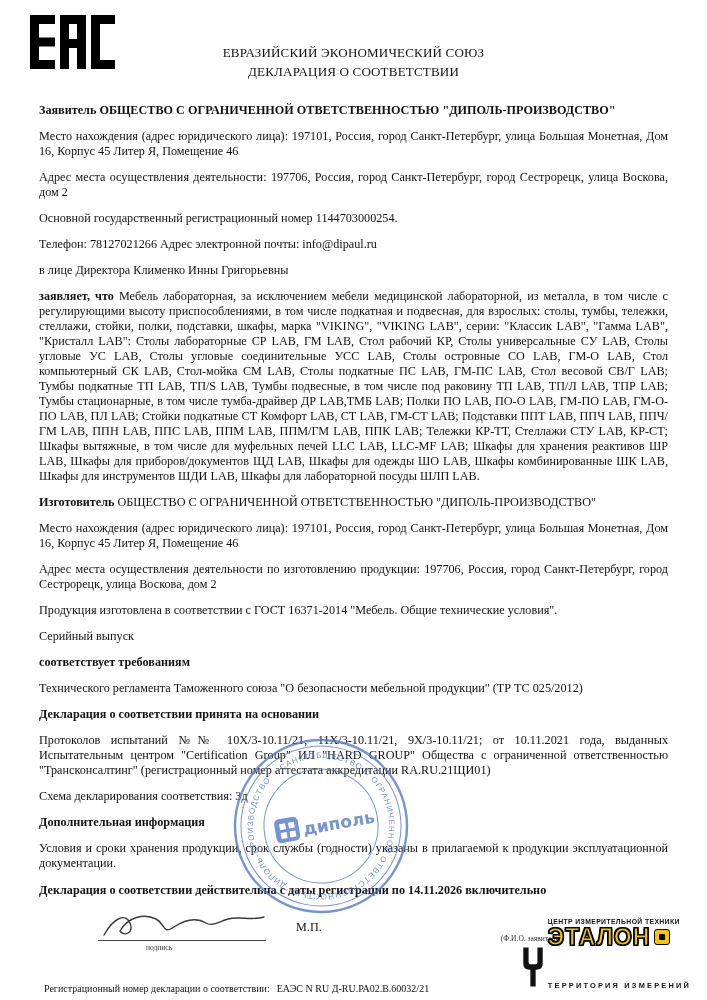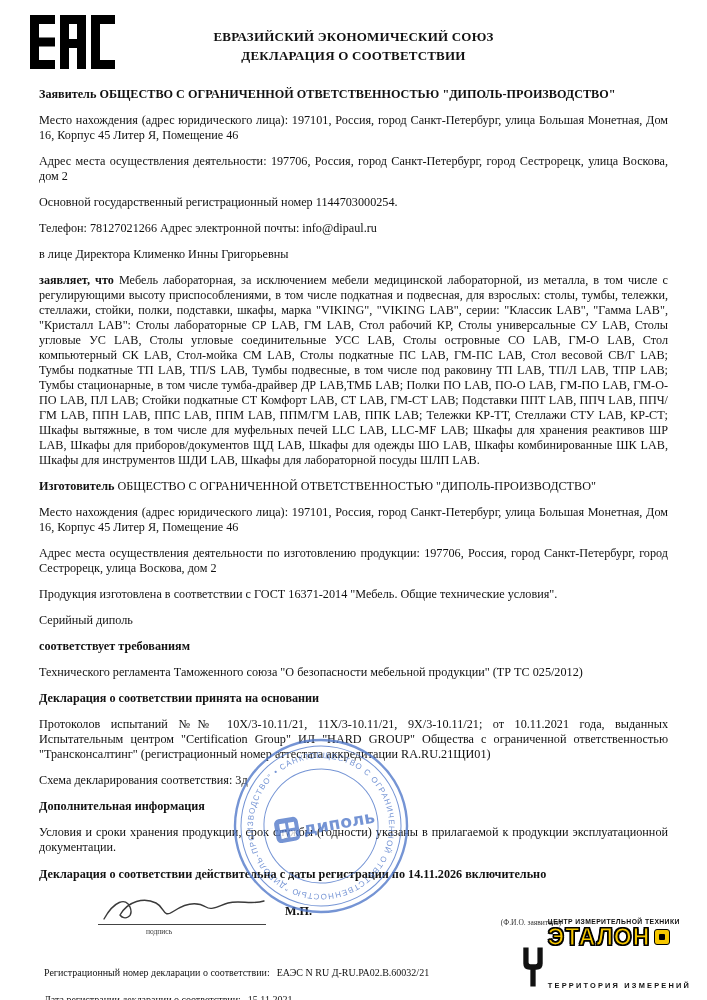--- a/index.html
+++ b/index.html
@@ -5,34 +5,34 @@
   * { margin:0; padding:0; box-sizing:border-box; }
   html,body { background:#ffffff; }
   .page {
     position:relative; width:707px; height:1000px; margin:0 auto;
     background:#ffffff; overflow:hidden; color:#111;
     font-family:"Liberation Serif","DejaVu Serif",serif;
   }
   
   .eac-logo { position:absolute; top:15px; left:30px; }
   
-  .hdr { padding-top:27px; text-align:center; font-weight:bold;
+  .hdr { padding-top:43px; text-align:center; font-weight:normal;
          font-size:13px; line-height:19px; letter-spacing:.2px; }
   
   .content { margin:22px 28px 0 28px; font-size:12.2px; line-height:15px; text-align:justify; }
   .para { margin:11px; }
   .para b { font-weight:bold; }
   .gap-top { margin-top:12px; }
   
   .sig-area { position:relative; height:64px; margin:6px 28px 0 28px; font-size:12.2px; }
   .sig-squiggle { position:absolute; left:72px; top:0; }
   .sig-line { position:absolute; left:70px; top:31px; width:168px; border-bottom:1px solid #444; }
   .sig-caption { position:absolute; left:86px; top:34px; width:90px; text-align:center;
                  font-size:7.5px; color:#333; }
-  .mp { position:absolute; left:257px; top:11px;font-weight:bold; }
+  .mp { position:absolute; left:268px; top:11px; }
   .fio-wrap { position:absolute; left:378px; top:11px; width:250px; text-align:center; }
   .fio-caption { font-size:7.5px; color:#333; margin-top:14px; }
   
   .reg { margin:4px 28px 0 44px; font-weight:normal; font-size:10px; line-height:23px; }
   .reg .val { padding-left:7px; }
   
   .stamp { position:absolute; left:231px; top:736px; width:180px; height:180px;
            opacity:.78; transform:rotate(-10deg); pointer-events:none; }
   
   .etalon { position:absolute; right:16px; bottom:10px; display:flex; align-items:flex-end; gap:0;
@@ -84,21 +84,21 @@
     <p class="para"><b></b><span>Место нахождения (адрес юридического лица): 197101, Россия, город Санкт-Петербург, улица Большая Монетная, Дом 16, Корпус 45 Литер Я, Помещение 46</span></p>
     <p class="para"><b></b><span>Адрес места осуществления деятельности: 197706, Россия, город Санкт-Петербург, город Сестрорецк, улица Воскова, дом 2</span></p>
     <p class="para"><b></b><span>Основной государственный регистрационный номер 1144703000254.</span></p>
     <p class="para"><b></b><span>Телефон: 78127021266 Адрес электронной почты: info@dipaul.ru</span></p>
     <p class="para"><b></b><span>в лице Директора Клименко Инны Григорьевны</span></p>
     <p class="para"><b>заявляет, что</b><span> Мебель лабораторная, за исключением мебели медицинской лабораторной, из металла, в том числе с регулирующими высоту приспособлениями, в том числе подкатная и подвесная, для взрослых: столы, тумбы, тележки, стеллажи, стойки, полки, подставки, шкафы, марка "VIKING", "VIKING LAB", серии: "Классик LAB", "Гамма LAB", "Кристалл LAB": Столы лабораторные СР LAB, ГМ LAB, Стол рабочий КР, Столы универсальные СУ LAB, Столы угловые УС LAB, Столы угловые соединительные УСС LAB, Столы островные СО LAB, ГМ-О LAB, Стол компьютерный СК LAB, Стол-мойка СМ LAB, Столы подкатные ПС LAB, ГМ-ПС LAB, Стол весовой СВ/Г LAB; Тумбы подкатные ТП LAB, ТП/S LAB, Тумбы подвесные, в том числе под раковину ТП LAB, ТП/Л LAB, ТПР LAB; Тумбы стационарные, в том числе тумба-драйвер ДР LAB,ТМБ LAB; Полки ПО LAB, ПО-О LAB, ГМ-ПО LAB, ГМ-О-ПО LAB, ПЛ LAB; Стойки подкатные СТ Комфорт LAB, СТ LAB, ГМ-СТ LAB; Подставки ППТ LAB, ППЧ LAB, ППЧ/ГМ LAB, ППН LAB, ППС LAB, ППМ LAB, ППМ/ГМ LAB, ППК LAB; Тележки КР-ТТ, Стеллажи СТУ LAB, КР-СТ; Шкафы вытяжные, в том числе для муфельных печей LLC LAB, LLC-MF LAB; Шкафы для хранения реактивов ШР LAB, Шкафы для приборов/документов ЩД LAB, Шкафы для одежды ШО LAB, Шкафы комбинированные ШК LAB, Шкафы для инструментов ШДИ LAB, Шкафы для лабораторной посуды ШЛП LAB.</span></p>
     <p class="para"><b>Изготовитель</b><span> ОБЩЕСТВО С ОГРАНИЧЕННОЙ ОТВЕТСТВЕННОСТЬЮ "ДИПОЛЬ-ПРОИЗВОДСТВО"</span></p>
     <p class="para"><b></b><span>Место нахождения (адрес юридического лица): 197101, Россия, город Санкт-Петербург, улица Большая Монетная, Дом 16, Корпус 45 Литер Я, Помещение 46</span></p>
     <p class="para"><b></b><span>Адрес места осуществления деятельности по изготовлению продукции: 197706, Россия, город Санкт-Петербург, город Сестрорецк, улица Воскова, дом 2</span></p>
     <p class="para"><b></b><span>Продукция изготовлена в соответствии с ГОСТ 16371-2014 "Мебель. Общие технические условия".</span></p>
-    <p class="para"><b></b><span>Серийный диполь</span></p>
+    <p class="para"><b></b><span>Серийный выпуск</span></p>
     <p class="para"><b>соответствует требованиям</b><span></span></p>
     <p class="para"><b></b><span>Технического регламента Таможенного союза "О безопасности мебельной продукции" (ТР ТС 025/2012)</span></p>
     <p class="para"><b>Декларация о соответствии принята на основании</b><span></span></p>
     <p class="para"><b></b><span>Протоколов испытаний №№ 10Х/3-10.11/21, 11Х/3-10.11/21, 9Х/3-10.11/21; от 10.11.2021 года, выданных Испытательным центром "Certification Group" ИЛ "HARD GROUP" Общества с ограниченной ответственностью "Трансконсалтинг" (регистрационный номер аттестата аккредитации RA.RU.21ЩИ01)</span></p>
     <p class="para"><b></b><span>Схема декларирования соответствия: 3д</span></p>
     <p class="para"><b>Дополнительная информация</b><span></span></p>
     <p class="para"><b></b><span>Условия и сроки хранения продукции, срок службы (годности) указаны в прилагаемой к продукции эксплуатационной документации.</span></p>
     <p class="para gap-top"><b>Декларация о соответствии действительна с даты регистрации по 14.11.2026 включительно</b><span></span></p>
   </div>
 

